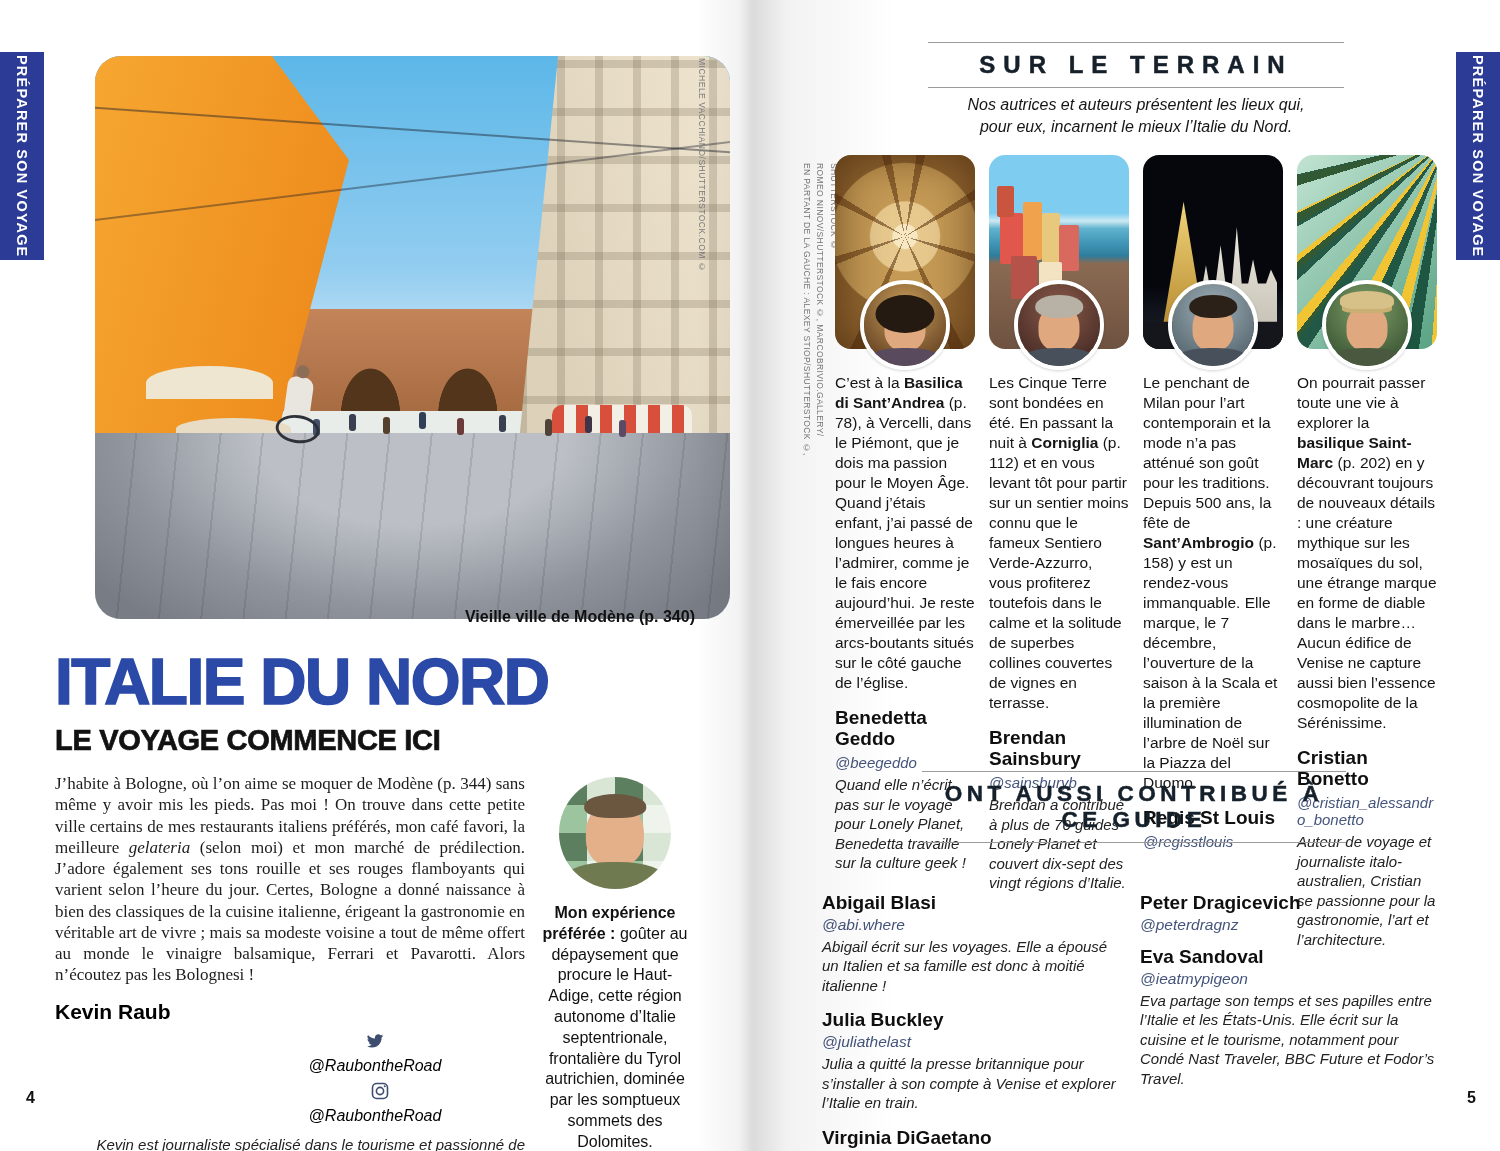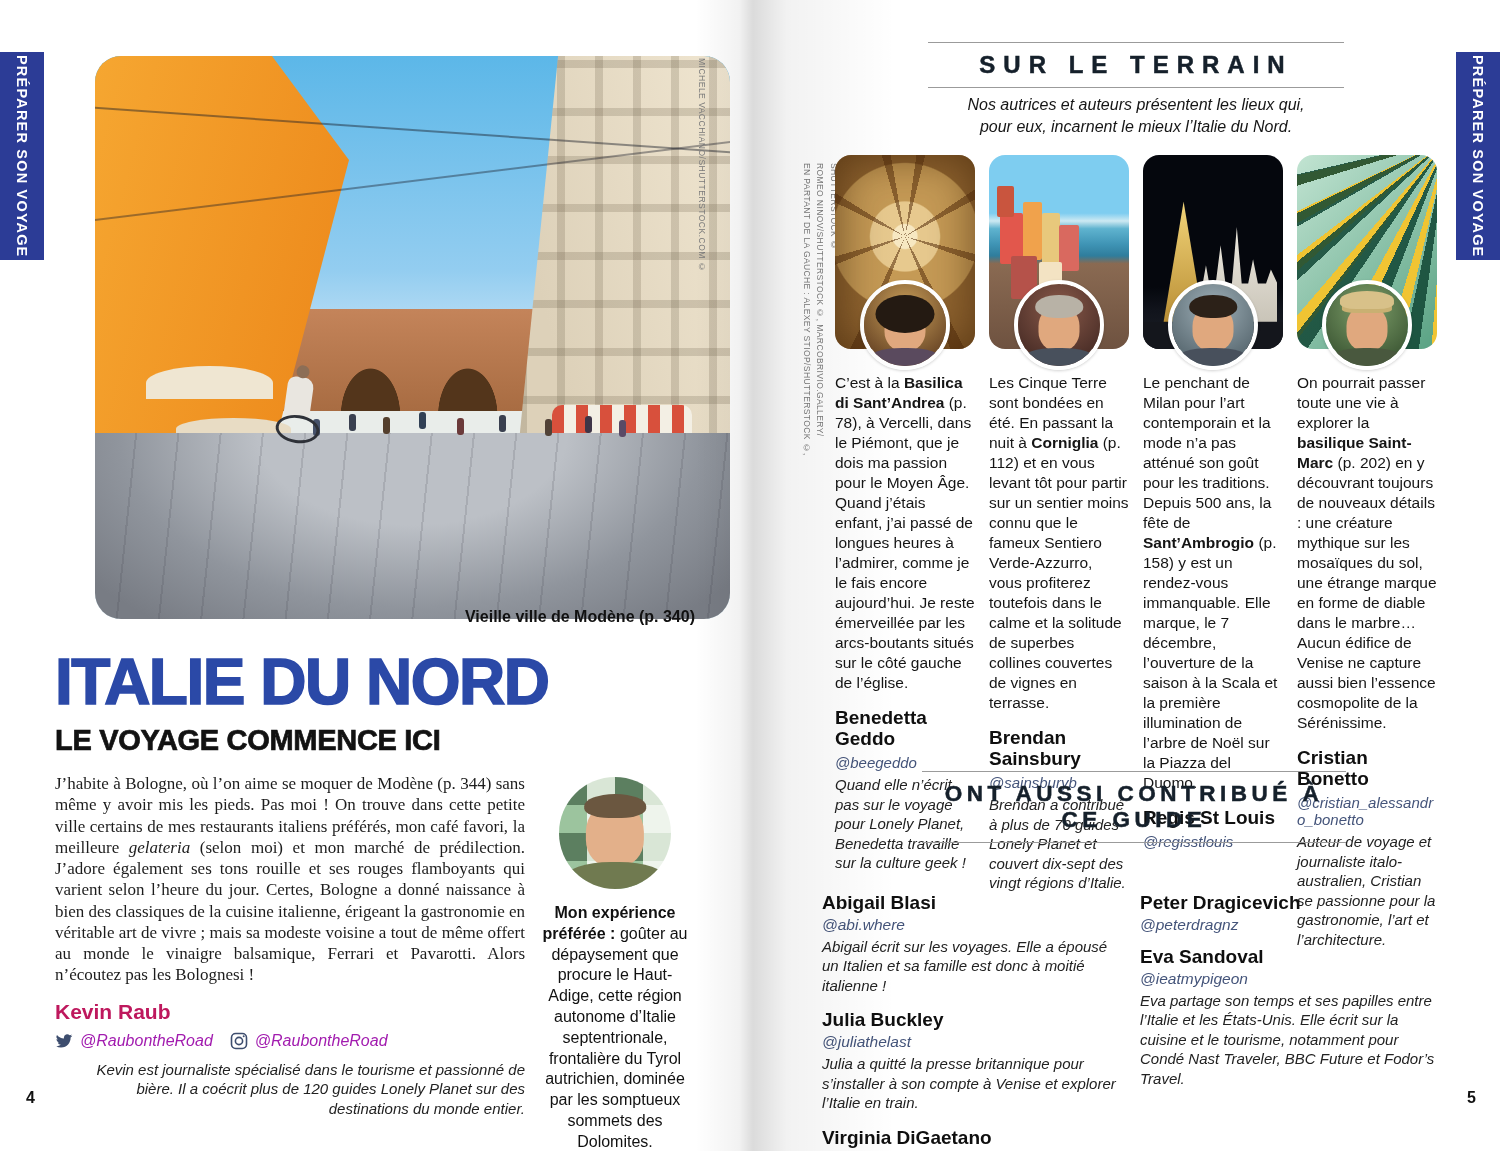--- a/index.html
+++ b/index.html
@@ -60,22 +60,22 @@
   .avatar{width:112px;height:112px;border-radius:50%;margin:0 auto;position:relative;overflow:hidden;
           background:conic-gradient(#d9e6d6 0 25%,#eef4ec 0 50%,#9cc49e 0 75%,#5c7f60 0) 0 0/56px 56px;}
   .avatar .head{position:absolute;left:50%;top:22%;width:52%;height:58%;transform:translateX(-50%);
           background:#e3b08a;border-radius:46% 46% 42% 42%;}
   .avatar .hair{position:absolute;left:50%;top:15%;width:55%;height:22%;transform:translateX(-50%);
           background:#6b5740;border-radius:50% 50% 40% 40%;}
   .avatar .sh{position:absolute;left:50%;bottom:-8%;width:90%;height:32%;transform:translateX(-50%);
           background:#707a50;border-radius:46% 46% 0 0;}
   .exp{margin:14px 0 0;font-size:16px;line-height:1.3;color:#111;}
   .exp strong{font-weight:700;}
-  .author-name{margin:14px 0 4px;font-size:21px;font-weight:700;color:#be185d;}
-  .social{margin-top:8px;display:flex;align-items:center;gap:7px;color:#a21caf;font-size:16px;font-style:italic;}
+  .author-name{margin:14px 0 4px;font-size:21px;font-weight:700;color:#000000;}
+  .social{margin-top:8px;display:flex;align-items:center;gap:7px;color:#000000;font-size:16px;font-style:italic;flex-direction:column;}
   .social .sicon{display:inline-flex;width:18px;height:18px;color:#3d4d6e;}
   .social .sicon svg{width:100%;height:100%;}
   .social .handle+ .sicon{margin-left:10px;}
   .bio{margin:10px 0 0;width:470px;font-size:15px;font-style:italic;line-height:1.32;color:#222;text-align:right;}
   .pagenum{position:absolute;bottom:44px;font-size:16px;font-weight:700;color:#111;}
   .pn-left{left:26px;}
   .pn-right{right:24px;}
   
   .rulebox{position:absolute;left:928px;width:416px;text-align:center;}
   .rulebox .rule{border-top:1px solid #9b9b9b;}

